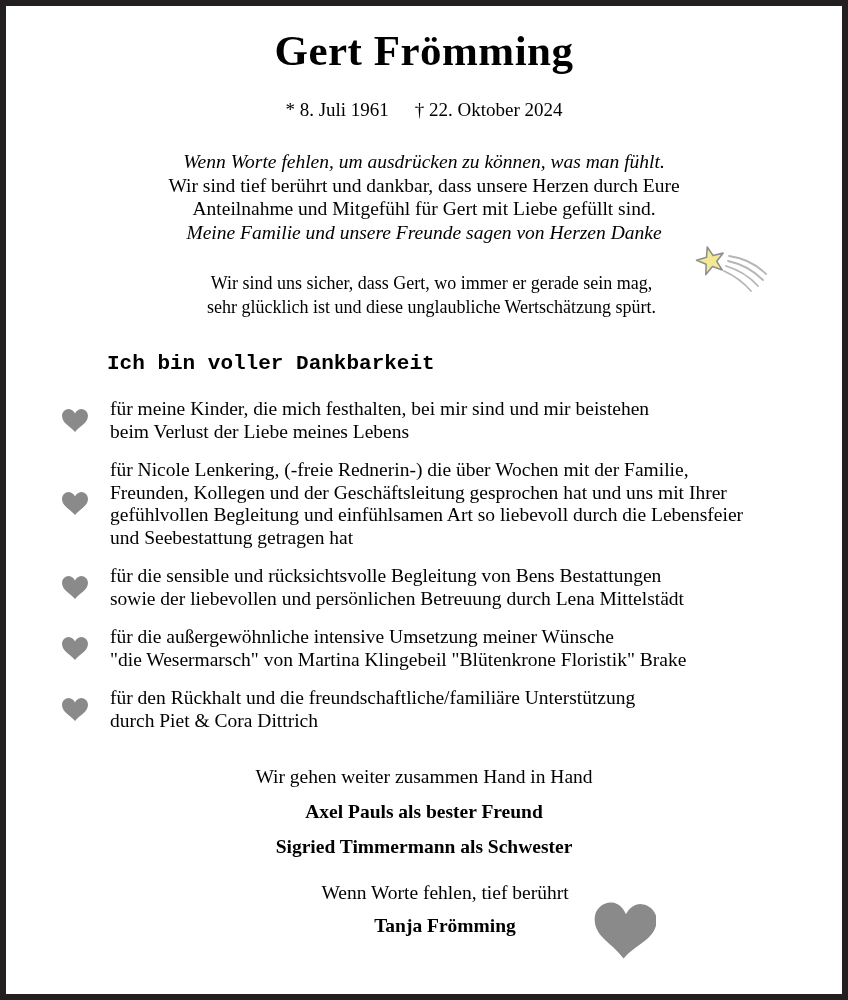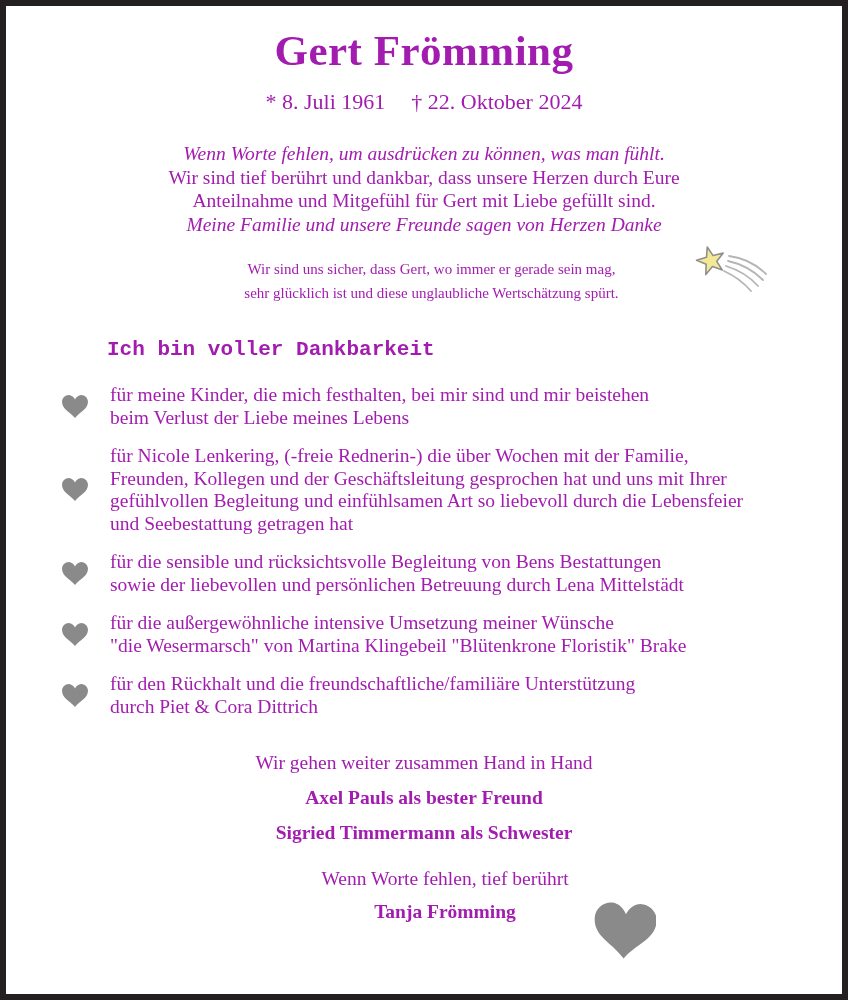--- a/index.html
+++ b/index.html
@@ -4,50 +4,50 @@
 <style>
   * { margin: 0; padding: 0; box-sizing: border-box; }
   html, body { background: #ffffff; }
   .page {
     position: relative;
     width: 848px;
     height: 1000px;
     background: #ffffff;
     border: 6px solid #231f20;
     font-family: "Liberation Serif", serif;
-    color: #a21caf;
+    color: #000000;
     overflow: hidden;
   }
   
   .header { text-align: center; padding-top: 20px; }
   .name {
     font-size: 43px;
     font-weight: bold;
     letter-spacing: 0.5px;
     line-height: 50px;
   }
   .dates {
-    margin-top: 14px;
-    font-size: 22px;
+    margin-top: 22px;
+    font-size: 19px;
     line-height: 23px;
   }
   .dates .birth { margin-right: 26px; }
   
   .intro {
     margin-top: 29px;
     text-align: center;
     font-size: 19.5px;
     line-height: 23.5px;
   }
   .intro .em { font-style: italic; }
   .certainty {
     position: relative;
-    margin-top: 22px;
+    margin-top: 28px;
     text-align: center;
-    font-size: 15px;
+    font-size: 18px;
     line-height: 23.5px;
     padding-left: 15px;
   }
   .star-wrap {
     position: absolute;
     left: 688px;
     top: 236px;
     width: 76px;
     height: 56px;
   }

